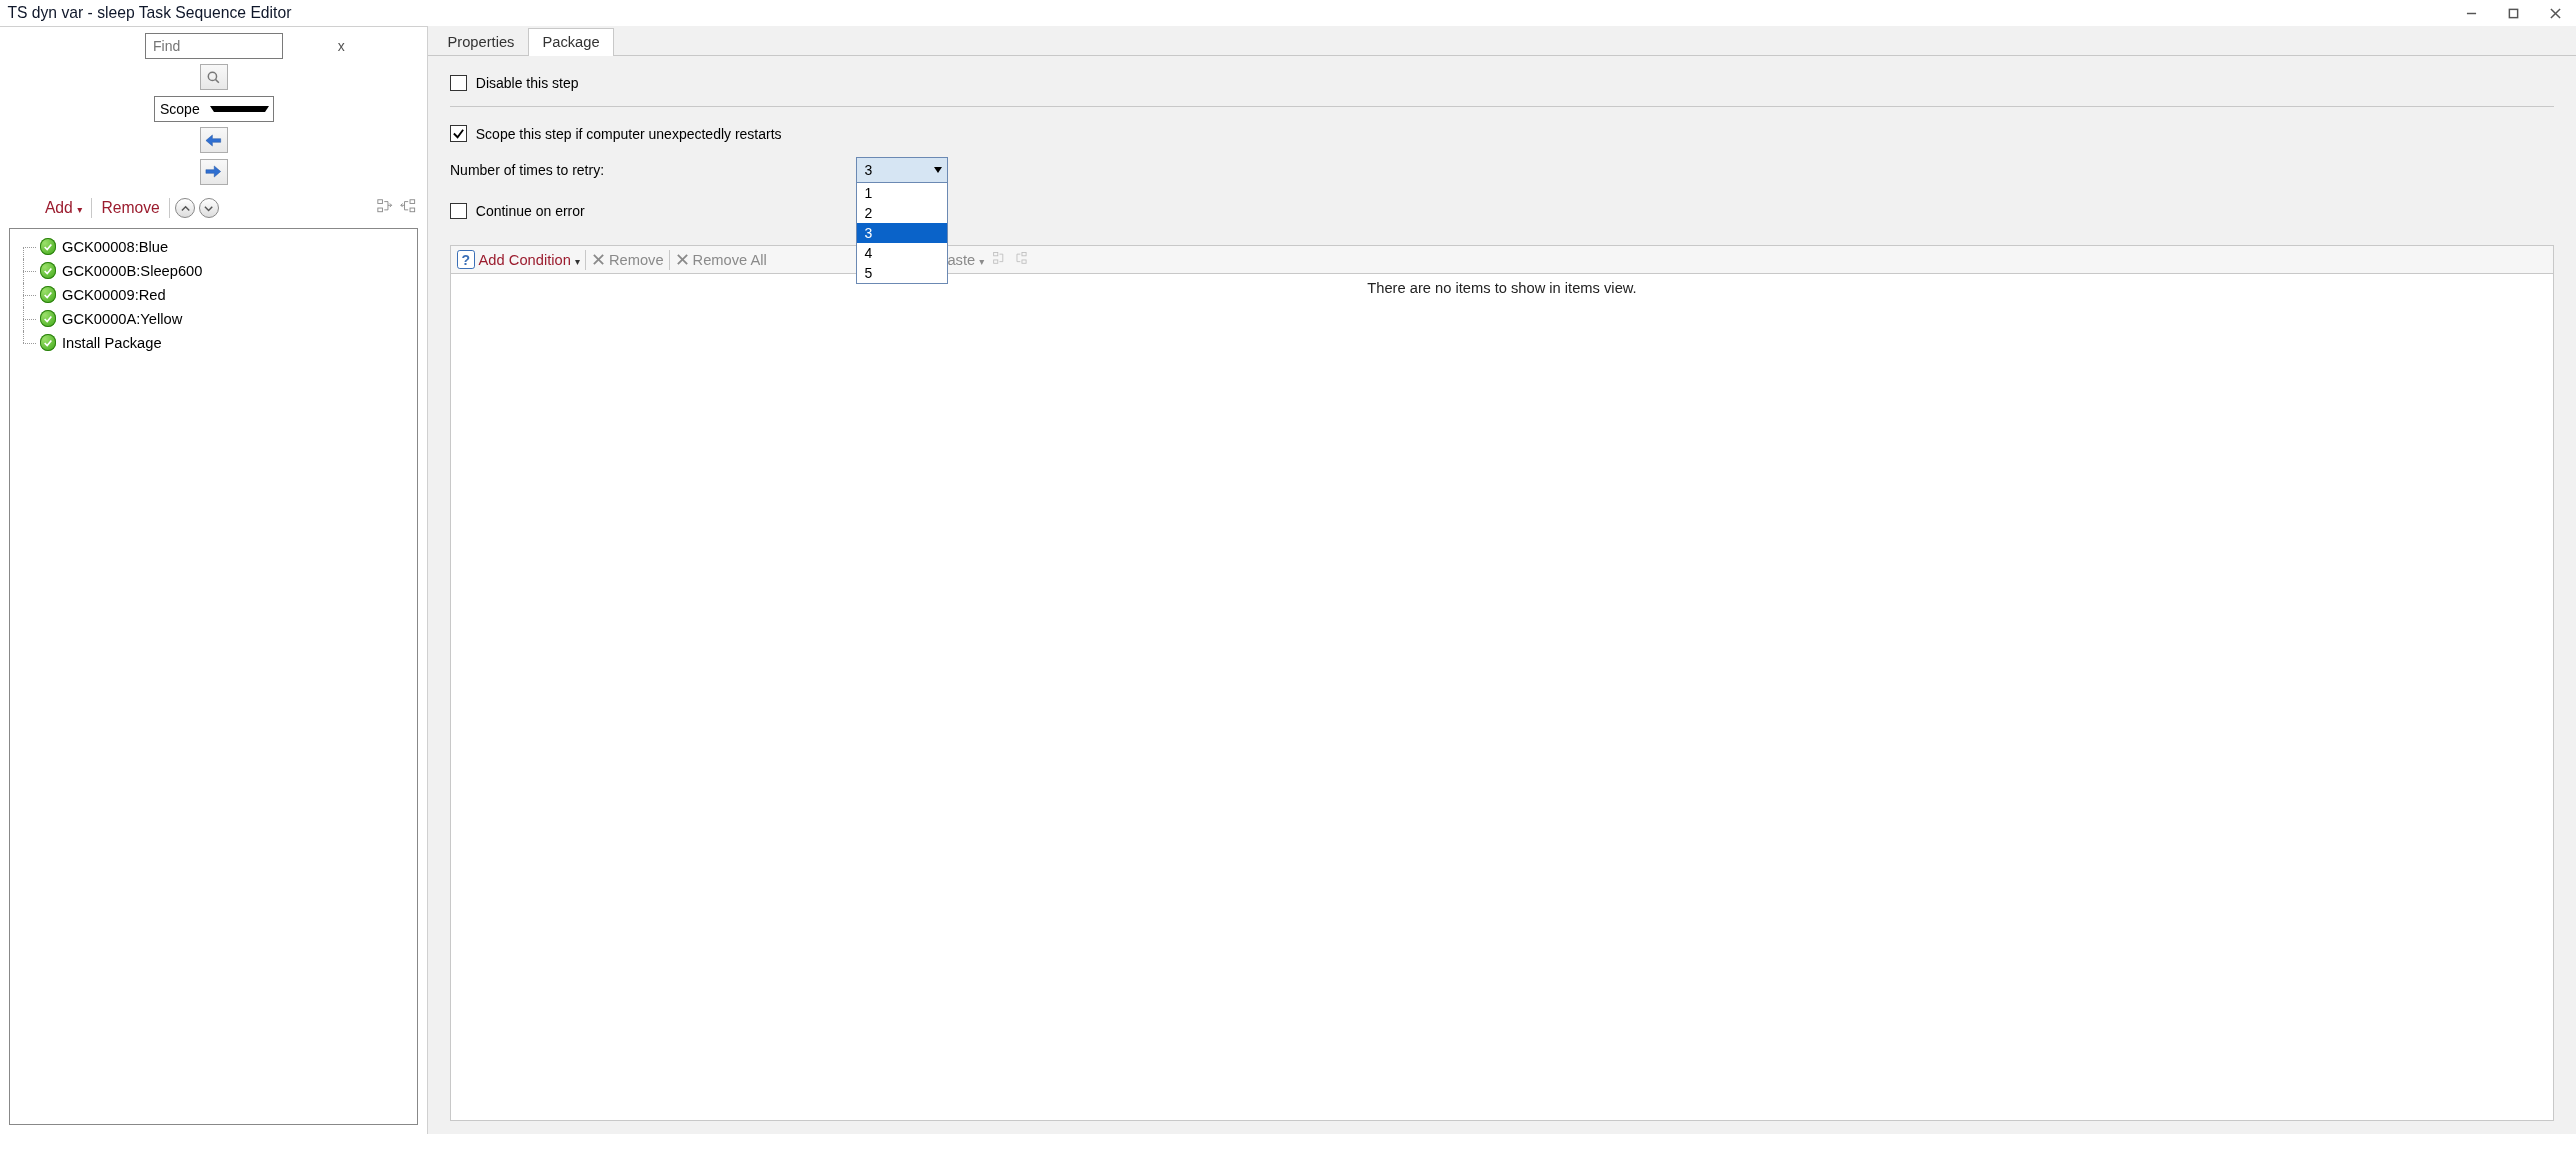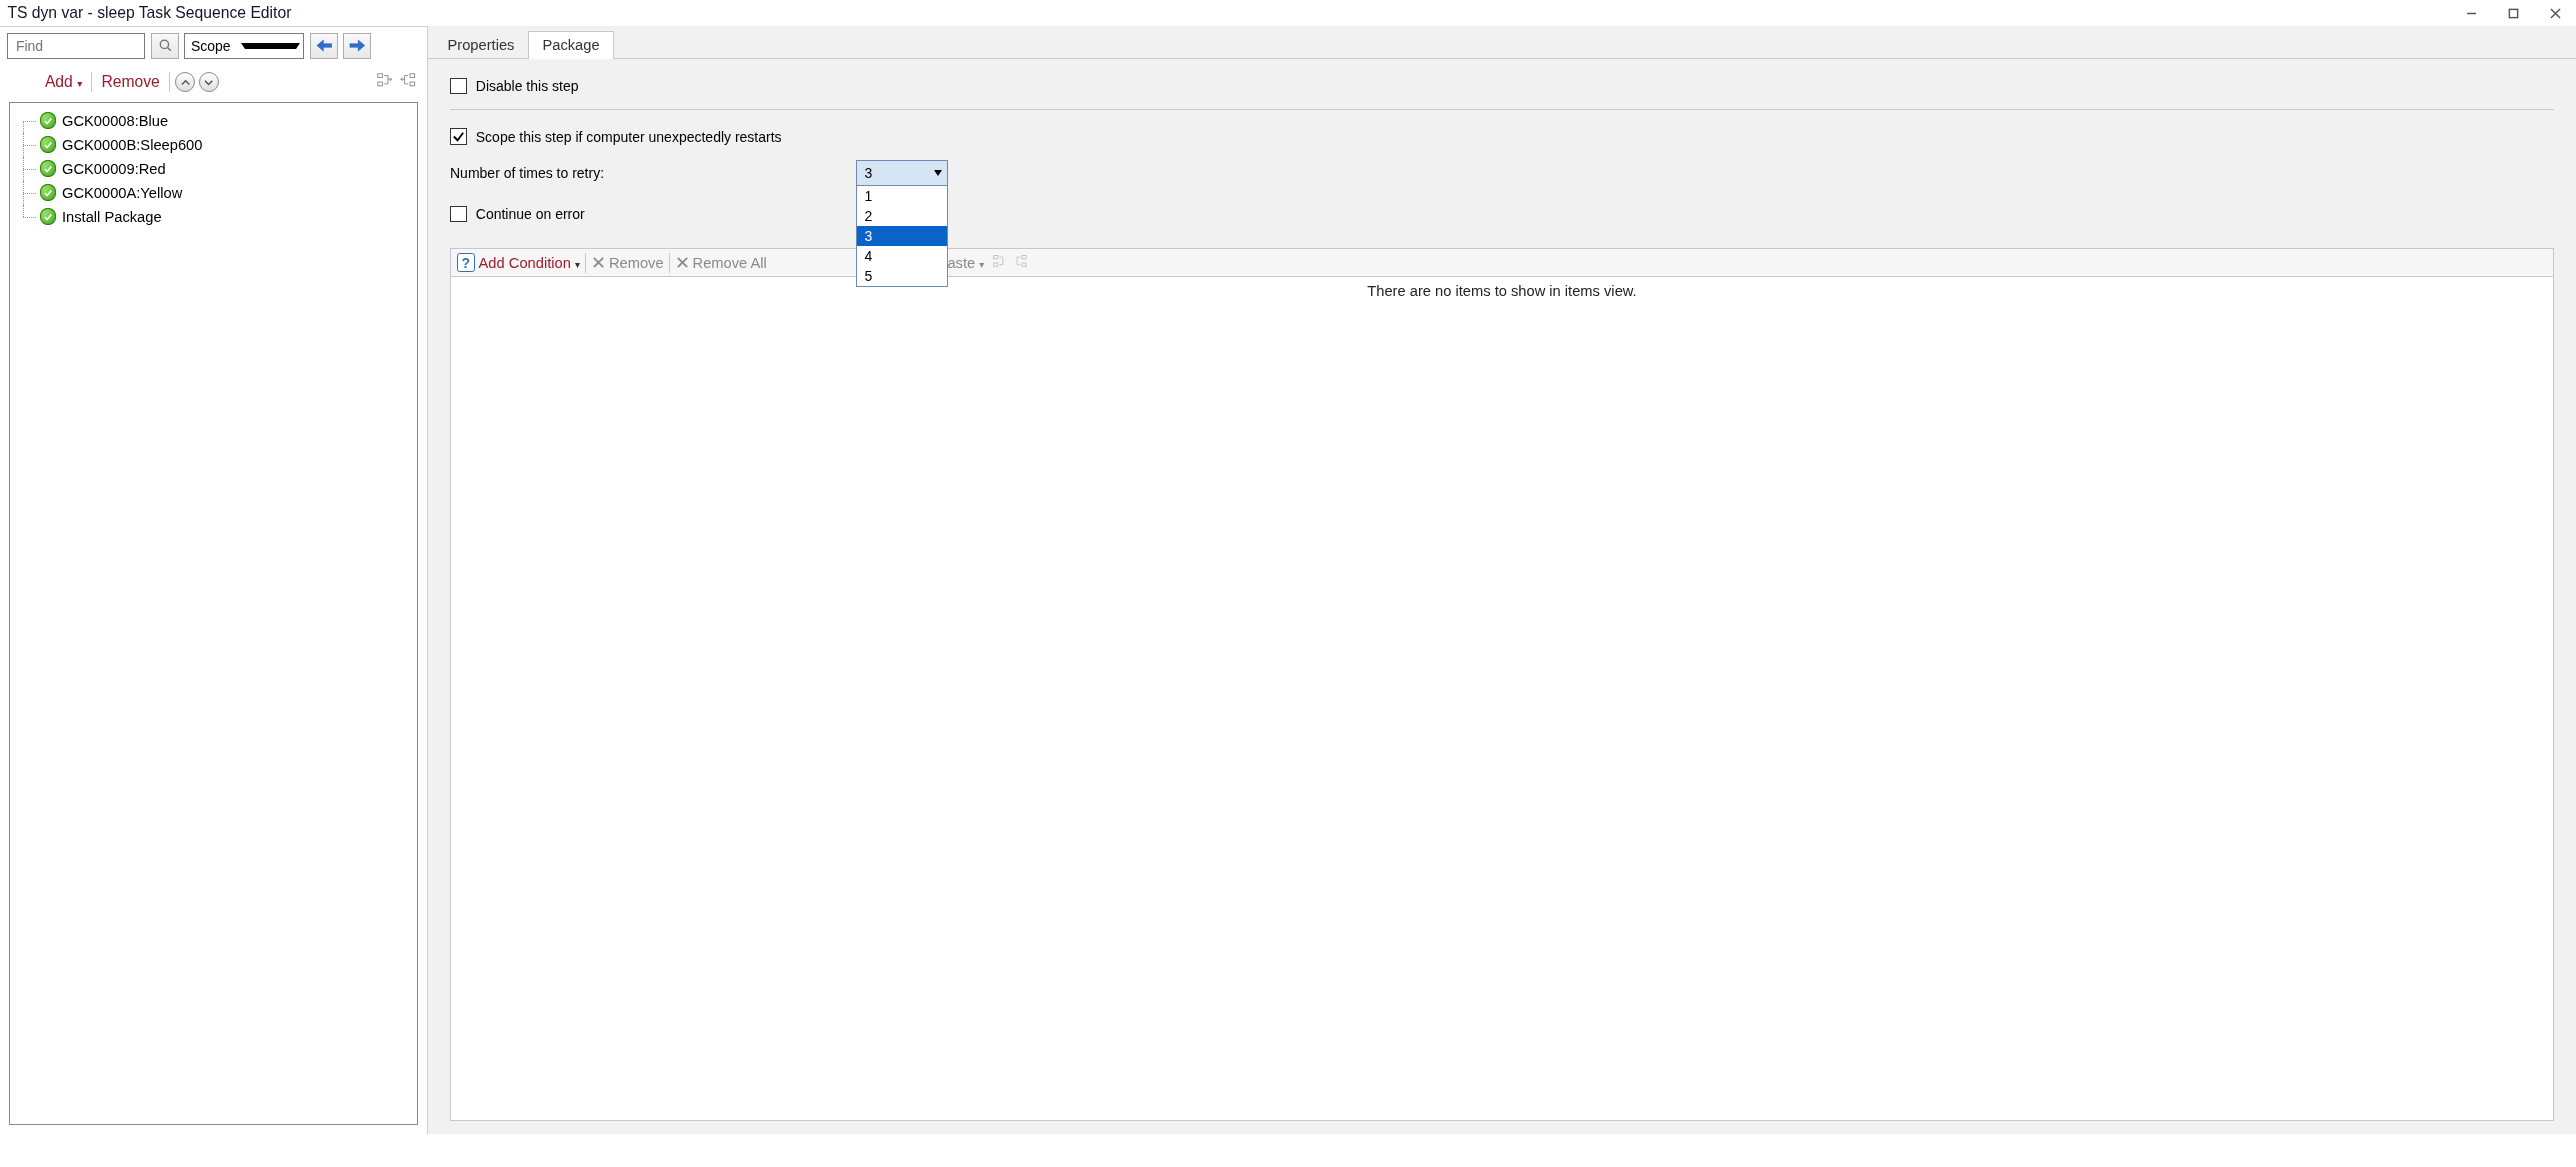--- a/index.html
+++ b/index.html
@@ -30,20 +30,21 @@
   }
   .win-btn svg { width: 11px; height: 11px; }
 
   
   .toolbar {
     display: flex;
     align-items: center;
     gap: 5.5px;
     padding: 5.5px 7.4px;
     border-top: 0.9px solid #d0d0d0;
+    flex-direction: column;
   }
   .find-box {
     display: flex; align-items: center;
     border: 0.9px solid #7a7a7a;
     height: 26px; width: 138px;
     padding: 0 3.7px 0 5.5px;
     background: #fff;
   }
   .find-box input {
     border: none; outline: none; flex: 1; font: inherit; color: #999;
@@ -113,21 +114,22 @@
     box-shadow: inset 0 0 0 0.9px #2a7d0e;
   }
   .ok-icon svg { width:10px; height:10px; }
   .tree-label { font-size:14.7px; }
 
   
   .tabstrip {
     display:flex; align-items:flex-end;
     background:#f1f1f1; padding: 0 0 0 5.5px;
     border-bottom:0.9px solid #c8c8c8;
-    height:33px;
+    height:23px;
+    margin-top:7px;
   }
   .tab {
     padding:5.5px 13px; font-size:14.7px;
     border:0.9px solid transparent; border-bottom:none;
     color:#333; position:relative; top:0.9px;
   }
   .tab.active {
     background:#fff; border-color:#c8c8c8;
   }
 

